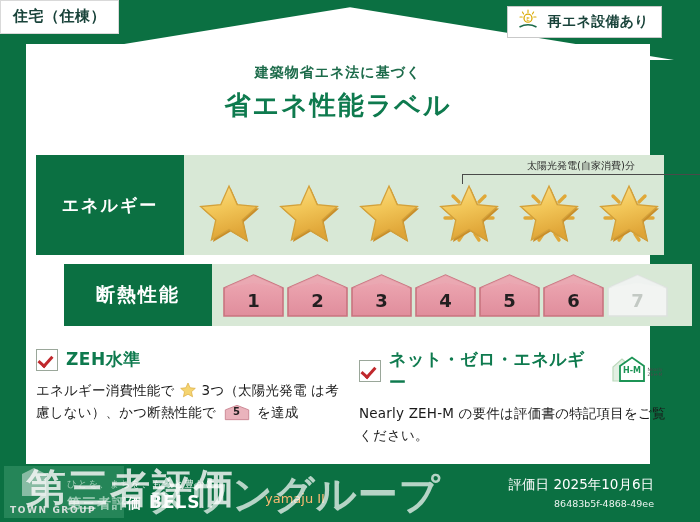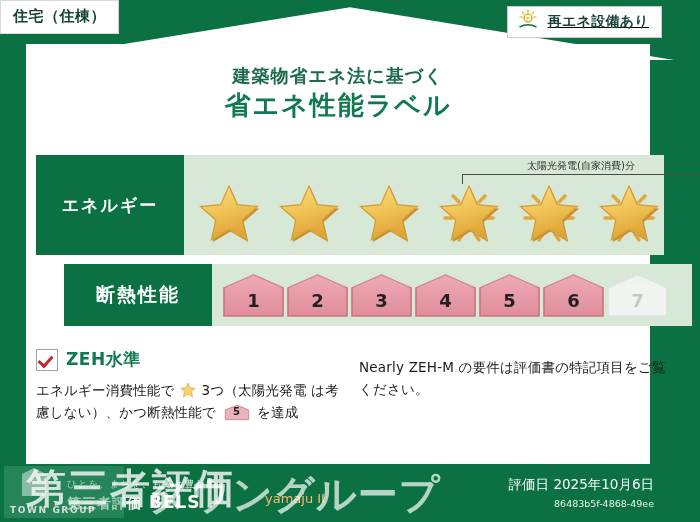--- a/index.html
+++ b/index.html
@@ -33,34 +33,34 @@
     z-index:7;
   }
 
   
   .badge-renew{
     position:absolute;right:14px;top:6px;
     background:#ffffff;border:1px solid #c9c9c9;
     height:30px;display:flex;align-items:center;gap:7px;
     padding:0 12px 0 9px;
     z-index:7;
-    text-decoration:underline;
   }
   .badge-renew .lbl{
     font-size:14px;font-weight:bold;color:#19433a;letter-spacing:.3px;
   }
 
   
   .title-wrap{
     position:absolute;left:0;right:0;top:64px;text-align:center;z-index:6;
   }
   .title-sub{
-    font-size:18px;font-weight:bold;color:#1c6b4a;letter-spacing:1px;
+    font-size:14px;font-weight:bold;color:#1c6b4a;letter-spacing:1px;
   }
   .title-main{
+    margin-top:6px;
     font-size:26px;font-weight:bold;color:#0e7a4e;letter-spacing:2px;font-family:Liberation Serif, serif;
   }
 
   
   .row{
     position:absolute;left:36px;width:628px;display:flex;align-items:stretch;
   }
   .row.energy{top:155px;height:100px;}
   .row.insul{top:264px;height:62px;padding-left:28px;}
 
@@ -442,20 +442,33 @@
           <svg viewBox="0 0 40 26" width="26" height="17" style="position:absolute;left:0;top:0;">
             <polygon points="2,24 2,9 20,2 38,9 38,24" fill="#eab3bc" stroke="#c98391" stroke-width="1.4"></polygon>
           </svg>
           <span class="n">5</span>
         </span>
         <span>を達成</span>
       </div>
     </div>
 
     <div class="stmt">
+      <div class="stmt-head">
+        <span class="chk"></span>
+        <span class="stmt-title">ネット・ゼロ・エネルギー</span>
+        <span class="zehm-logo">
+          <svg width="56" height="30" viewBox="0 0 56 30">
+            <path d="M3,27 L3,13 L12,5 L21,13 L21,27 Z" fill="#e3f0e3" stroke="#bcd9bc" stroke-width="1.2"></path>
+            <path d="M10,27 L10,12 L22,3.5 L34,12 L34,27 Z" fill="#ffffff" stroke="#1c9455" stroke-width="1.8"></path>
+            <text x="22" y="19" font-size="8" font-weight="bold" text-anchor="middle" fill="#1c9455" font-family="DejaVu Sans, sans-serif">H-M</text>
+            <text x="45" y="17" font-size="4.6" text-anchor="middle" fill="#4a4a4a" font-family="DejaVu Sans, sans-serif">Nearly</text>
+            <text x="45" y="22" font-size="4.6" text-anchor="middle" fill="#4a4a4a" font-family="DejaVu Sans, sans-serif">ZEH-M</text>
+          </svg>
+        </span>
+      </div>
       <div class="stmt-body">Nearly ZEH-M の要件は評価書の特記項目をご覧ください。</div>
     </div>
 
   </div>
 
   <div class="bottombar">
     <div class="bb-left">
       <div class="bb-tag">ひとを、まちを、もっと豊かに。</div>
       <div class="bb-bels">
         <span class="pre">第三者評価</span>

